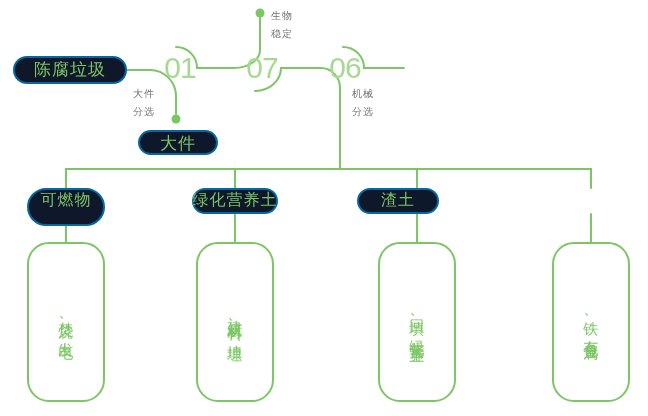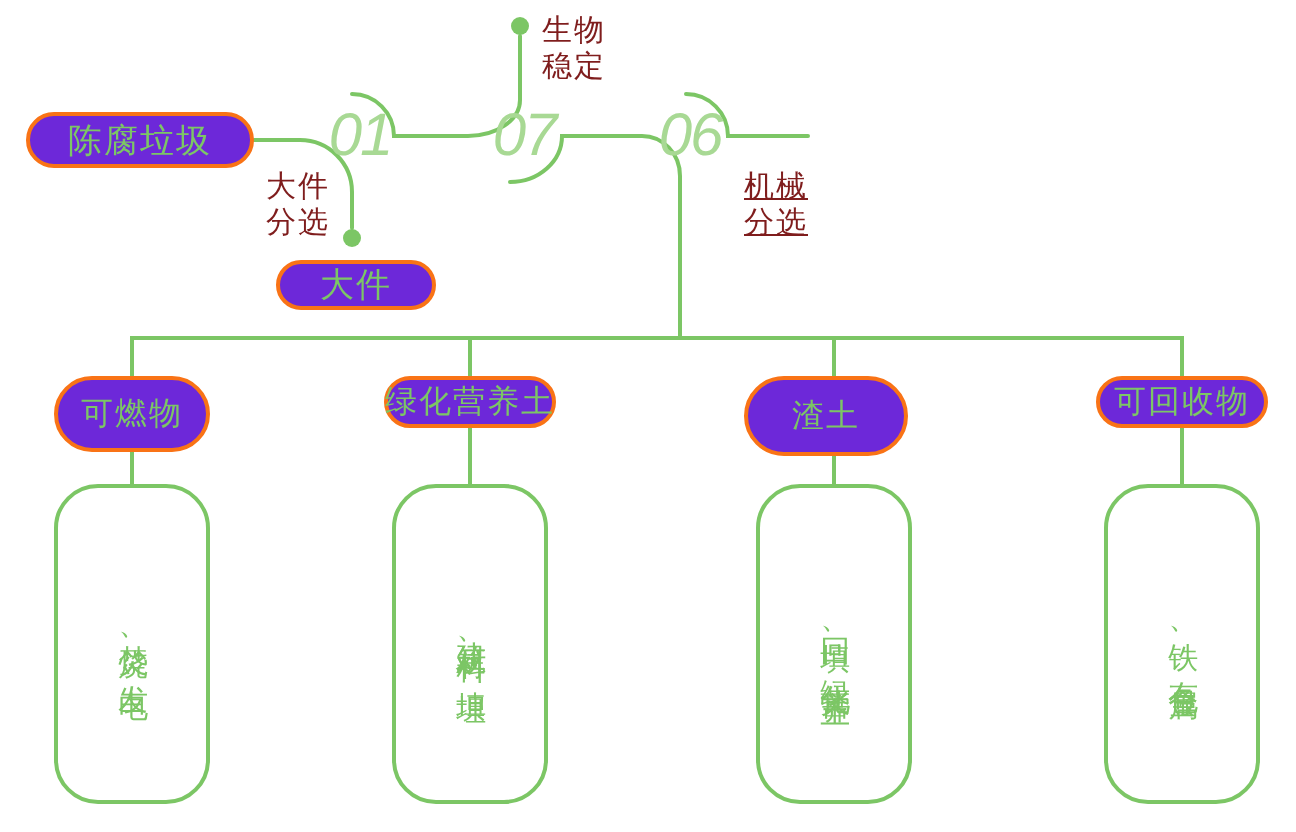--- a/index.html
+++ b/index.html
@@ -2,31 +2,31 @@
 <html><head>
 <meta charset="utf-8">
 <style>
   html,body{margin:0;padding:0;background:#fff;}
   .canvas{
     position:relative;width:648px;height:416px;background:#ffffff;overflow:hidden;
     font-family:"Liberation Sans","DejaVu Sans",sans-serif;
   }
   .layer{position:absolute;left:0;top:0;}
   .pill{
-    position:absolute;border:2px solid #f97316;border-radius:999px;
-    color:#7cc665;display:flex;align-items:center;justify-content:center;
-    font-size:16px;letter-spacing:1px;background:#6d28d9;box-sizing:border-box;white-space:nowrap;
+    position:absolute;border:2px solid #0369a1;border-radius:999px;
+    color:#7cc665;display:flex;align-items:flex-start;justify-content:center;
+    font-size:16px;letter-spacing:1px;background:#0f172a;box-sizing:border-box;white-space:nowrap;
   }
   .pill.root{font-size:17px;}
   .num{
     position:absolute;transform:translate(-50%,-52%);color:#a8d994;
-    font-size:30px;letter-spacing:-1px;line-height:1;white-space:nowrap;font-style:italic;
+    font-size:30px;letter-spacing:-1px;line-height:1;white-space:nowrap;
   }
   .dark-label{
-    position:absolute;color:#7f1d1d;font-size:15px;line-height:18px;
+    position:absolute;color:#737373;font-size:10px;line-height:18px;
     letter-spacing:1px;white-space:nowrap;
   }
   .obox{
     position:absolute;border:2px solid #7cc665;border-radius:22px;background:#fff;
     width:78px;height:160px;top:242px;box-sizing:border-box;
     display:flex;align-items:center;justify-content:center;
   }
   .vtext{
     writing-mode:vertical-rl;text-orientation:upright;
     color:#7cc665;font-size:15px;letter-spacing:2px;line-height:1.15;white-space:nowrap;
@@ -67,40 +67,37 @@
   <div class="num" style="left:345px;top:69px;">06</div>
 
   <div class="dark-label" style="left:133px;top:85px;">
     <div>大件</div>
     <div>分选</div>
   </div>
   <div class="dark-label" style="left:271px;top:7px;">
     <div>生物</div>
     <div>稳定</div>
   </div>
-  <div class="dark-label" style="left:372px;top:85px;text-decoration:underline;">
+  <div class="dark-label" style="left:352px;top:85px;">
     <div>机械</div>
     <div>分选</div>
   </div>
 
   <div class="pill" style="left:138px;top:130px;width:80px;height:25px;font-size:17px;">
     <span>大件</span>
   </div>
 
   <div class="pill" style="left:27px;top:188px;width:78px;height:38px;">
     <span>可燃物</span>
   </div>
   <div class="pill" style="left:192px;top:188px;width:86px;height:26px;">
     <span>绿化营养土</span>
   </div>
-  <div class="pill" style="left:372px;top:188px;width:82px;height:40px;">
+  <div class="pill" style="left:357px;top:188px;width:82px;height:26px;">
     <span>渣土</span>
-  </div>
-  <div class="pill" style="left:548px;top:188px;width:86px;height:26px;">
-    <span>可回收物</span>
   </div>
 
   <div class="obox" style="left:27px;">
     <span class="vtext">焚烧、发电</span>
   </div>
   <div class="obox" style="left:196px;">
     <span class="vtext">建筑材料、填埋</span>
   </div>
   <div class="obox" style="left:378px;">
     <span class="vtext">回填、绿化营养土</span>

